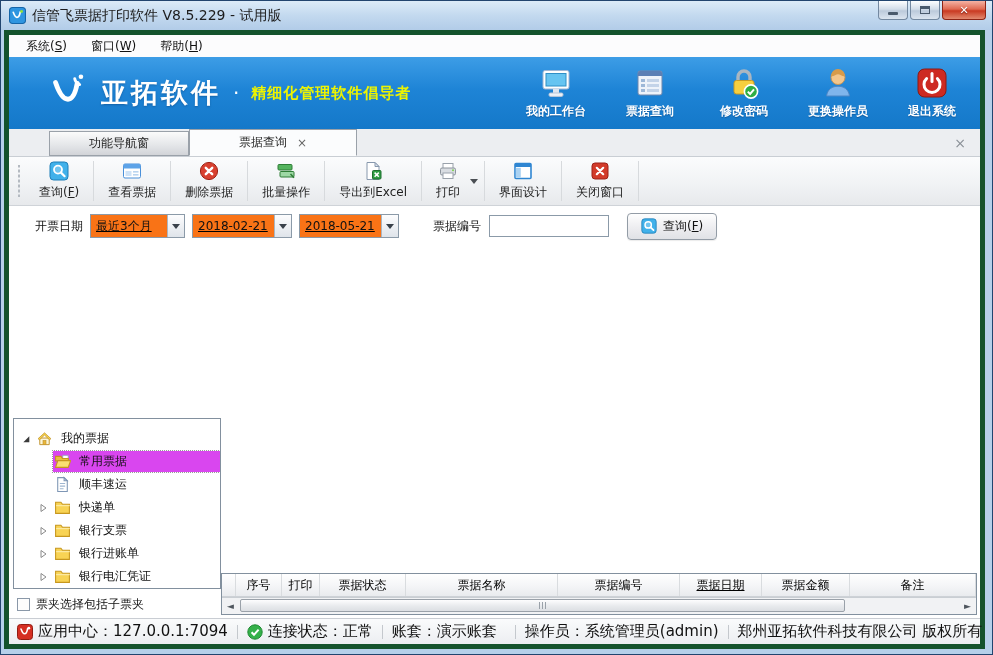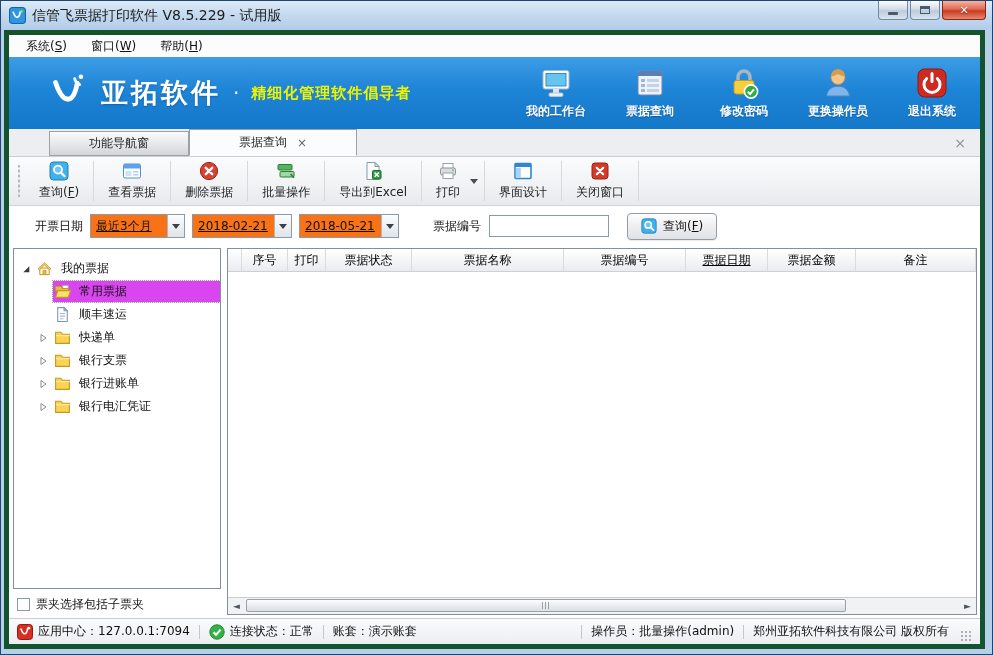--- a/index.html
+++ b/index.html
@@ -64,21 +64,21 @@
   .combo-text{font-size:12px;color:#111;display:flex;align-items:center;padding:0 5px;flex:1;white-space:nowrap;overflow:hidden;}
   .combo-btn{width:17px;border-left:1px solid #aab6c2;background:linear-gradient(180deg,#fdfdfe,#dfe4ea);
     display:flex;align-items:center;justify-content:center;cursor:pointer;}
   .combo-caret{width:0;height:0;border-left:4px solid transparent;border-right:4px solid transparent;border-top:5px solid #39414a;}
   .f-input{height:22px;width:120px;border:1px solid #8b9aa8;margin-left:8px;font-size:12px;padding:0 4px;outline:none;}
   .f-query{height:27px;margin-left:18px;display:flex;align-items:center;gap:6px;padding:0 13px;
     border:1px solid #939ca6;border-radius:4px;cursor:pointer;font-size:12px;color:#111;
     background:linear-gradient(180deg,#fefefe 0%,#ededf0 55%,#e0e2e6 100%);box-shadow:0 1px 1px rgba(0,0,0,.08);}
   .f-query .q-ico{width:16px;height:16px;}
   
-  .main{flex:1;display:flex;gap:6px;padding:2px 3px 3px 4px;background:#fff;min-height:0;}
+  .main{flex:1;display:flex;padding:2px 3px 3px 4px;background:#fff;min-height:0;align-items:flex-end;}
   .leftpanel{width:208px;flex:none;display:flex;flex-direction:column;min-height:0;}
   .tree{flex:1;border:1px solid #82909e;background:#fff;padding-top:8px;overflow:hidden;position:relative;}
   .tree-row{height:23px;display:flex;align-items:center;gap:5px;font-size:12px;color:#111;cursor:pointer;white-space:nowrap;}
   .tree-root{padding-left:7px;}
   .tree-child{padding-left:24px;}
   .exp{width:10px;height:10px;flex:none;display:flex;align-items:center;justify-content:center;}
   .t-ico{width:17px;height:17px;flex:none;}
   .t-label{padding:1px 3px;}
   .tree-row.selected .sel-wrap{background:#d946ef;outline:1px dotted #9a9a9a;}
   .sel-wrap{display:flex;align-items:center;gap:5px;flex:1;height:21px;padding-left:1px;}
@@ -92,21 +92,21 @@
   .th{display:flex;align-items:center;justify-content:center;border-right:1px solid #d9dcdf;white-space:nowrap;overflow:hidden;cursor:pointer;}
   .th-indicator{width:14px;flex:none;border-right:1px solid #d9dcdf;}
   .tbody{flex:1;background:#fff;}
   .hscroll{height:17px;flex:none;border-top:1px solid #c9ced3;background:#f1f2f4;display:flex;align-items:center;position:relative;}
   .hs-btn{width:17px;height:100%;display:flex;align-items:center;justify-content:center;color:#4f565e;font-size:9px;cursor:pointer;}
   .hs-track{flex:1;height:100%;position:relative;}
   .hs-thumb{position:absolute;left:1px;top:1px;height:13px;width:84%;border:1px solid #9aa1a9;border-radius:2px;
     background:linear-gradient(180deg,#fdfdfe 0%,#e8eaed 55%,#dcdfe3 100%);display:flex;align-items:center;justify-content:center;gap:2px;cursor:grab;}
   .hs-thumb i{display:block;width:1px;height:7px;background:#9aa1a9;}
   
-  .statusbar{height:26px;flex:none;display:flex;align-items:center;gap:9px;padding:0 8px;font-size:12px;color:#111;
+  .statusbar{height:26px;flex:none;display:flex;align-items:center;gap:9px;padding:0 8px;font-size:15px;color:#111;
     background:linear-gradient(180deg,#fafbfc,#eceef1);border-top:1px solid #c9cdd3;}
   .sb-item{display:flex;align-items:center;gap:5px;white-space:nowrap;}
   .sb-ico{width:16px;height:16px;flex:none;}
   .sb-sep{width:1px;height:14px;background:#c4c8cd;flex:none;}
   .sb-spacer{flex:1;}
   .sb-grip{width:12px;height:12px;margin-left:2px;align-self:flex-end;margin-bottom:2px;
     background-image:radial-gradient(#aab0b7 1px,transparent 1.2px);background-size:4px 4px;}
 </style>
 </head>
 <body>
@@ -485,21 +485,21 @@
             </svg></span>
           <span>连接状态：正常</span>
         </span>
         <span class="sb-sep"></span>
         <span class="sb-item">
           <span>账套：演示账套</span>
         </span>
         <span class="sb-spacer"></span>
         <span class="sb-sep"></span>
         <span class="sb-item">
-          <span>操作员：批量操作(admin)</span>
+          <span>操作员：系统管理员(admin)</span>
         </span>
         <span class="sb-sep"></span>
         <span class="sb-item">
           <span>郑州亚拓软件科技有限公司 版权所有</span>
         </span>
         <span class="sb-grip"></span>
       </div>
 
   </div>
 </div>

